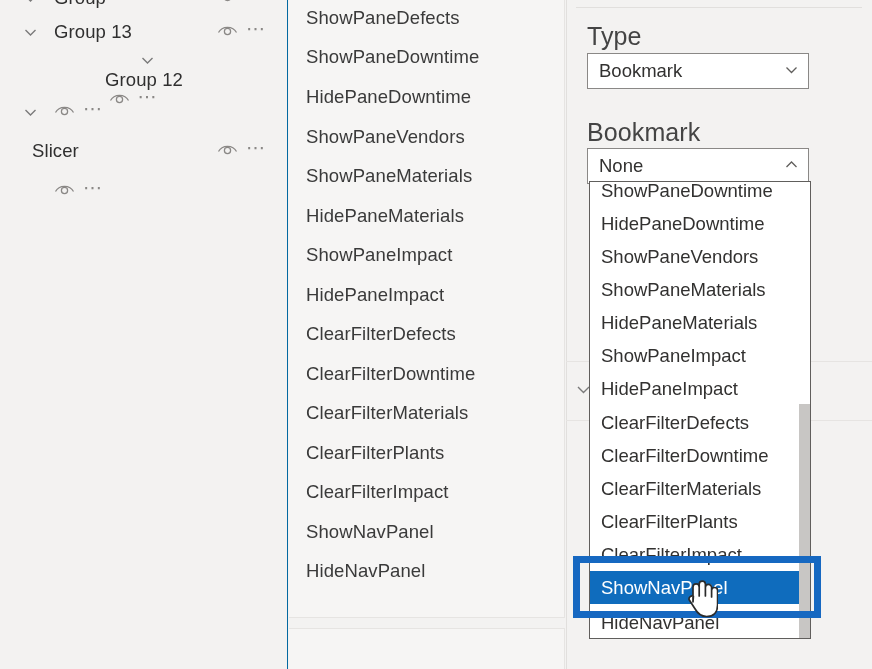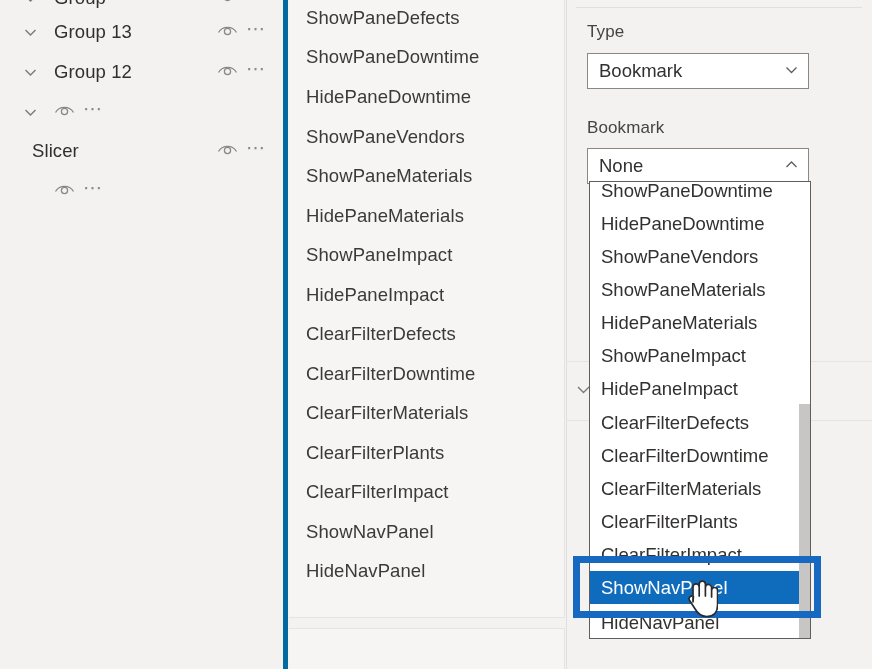--- a/index.html
+++ b/index.html
@@ -16,21 +16,21 @@
     position: relative;
   }
 
   
   #left-panel {
     position: absolute;
     left: 0; top: 0;
     width: 288px;
     height: 669px;
     background: #f3f2f1;
-    border-right: 5px solid #0369a1;
+    border-right: 1px solid #0369a1;
     box-sizing: border-box;
     overflow: hidden;
   }
   .sel-item {
     position: absolute;
     left: 0;
     width: 288px;
     height: 40px;
     display: flex;
     align-items: center;
@@ -130,21 +130,21 @@
   }
   #rp-vline {
     position: absolute;
     left: 0; top: 0;
     width: 1px;
     height: 669px;
     background: #e1dfdd;
   }
   .field-label {
     position: absolute;
-    font-size: 17px;
+    font-size: 25px;
     color: #444444;
     letter-spacing: 0.1px;
     white-space: nowrap;
   }
   .combo {
     position: absolute;
     left: 21px;
     width: 222px;
     height: 36px;
     background: #ffffff;
@@ -287,21 +287,21 @@
       <span class="eye-ico">
         <svg width="21" height="14" viewBox="0 0 21 14">
             <path d="M1.5 9.5 C5 2.5, 16 2.5, 19.5 9.5" fill="none" stroke="currentColor" stroke-width="1.25"></path>
             <circle cx="10.5" cy="8.4" r="3.1" fill="none" stroke="currentColor" stroke-width="1.25"></circle>
           </svg>
       </span>
       <span class="dots-ico">⋯</span>
     </span>
   </div>
 
-  <div class="sel-item" style="top:52px;">
+  <div class="sel-item" style="top:52px;flex-direction:column;">
     <span class="sel-chevron">
       <svg width="17" height="17" viewBox="0 0 17 17">
           <polyline points="3.5,6 8.5,11 13.5,6" fill="none" stroke="currentColor" stroke-width="1.4"></polyline>
         </svg>
     </span>
     <span class="sel-label">Group 12</span>
     <span class="sel-actions">
       <span class="eye-ico">
         <svg width="21" height="14" viewBox="0 0 21 14">
             <path d="M1.5 9.5 C5 2.5, 16 2.5, 19.5 9.5" fill="none" stroke="currentColor" stroke-width="1.25"></path>

